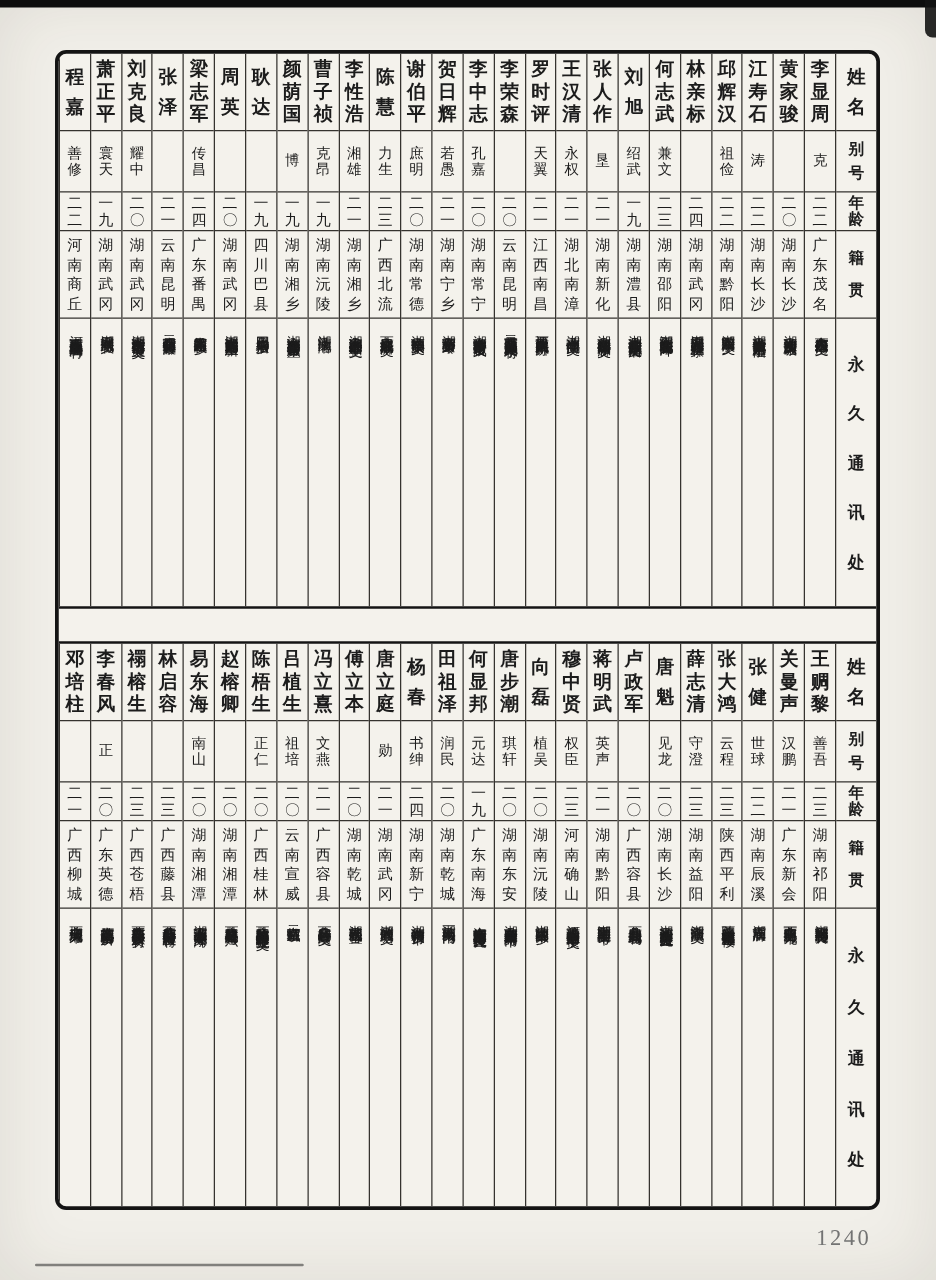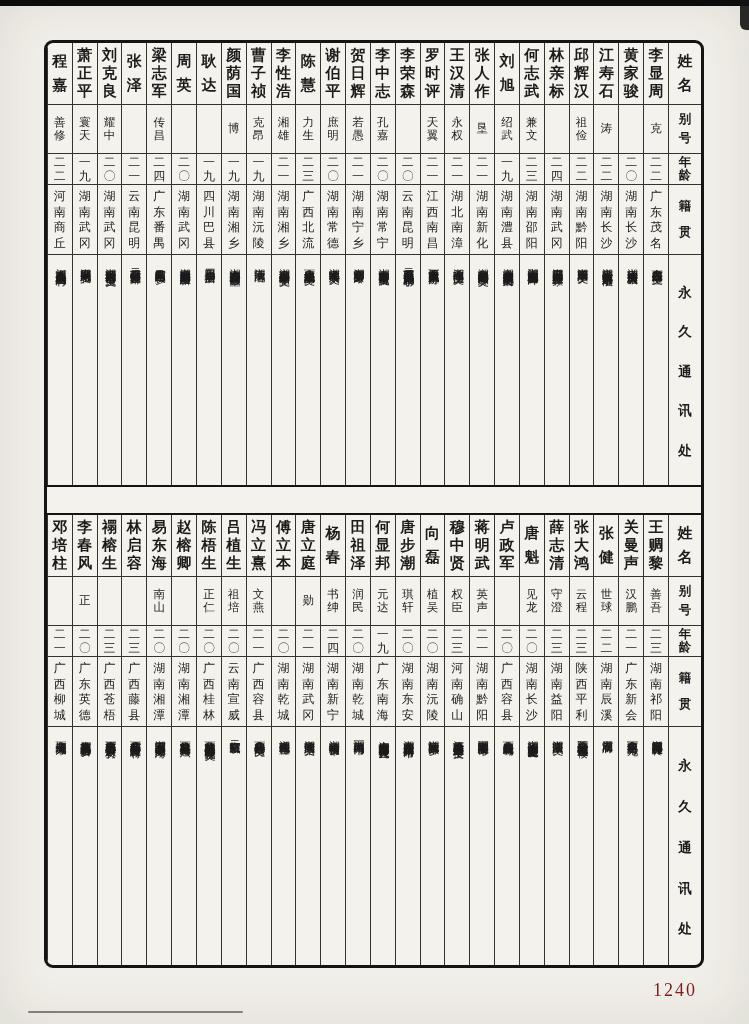--- a/index.html
+++ b/index.html
@@ -84,21 +84,21 @@
     font-size:11px;
     line-height:1.12;
     letter-spacing:.4px;
     max-height:100%;
   }
 
   .page-number{
     position:absolute;
     right:52px;top:980px;
     font-family:"Liberation Serif","DejaVu Serif",serif;
-    font-size:18px;letter-spacing:2px;color:#7f1d1d;
+    font-size:18px;letter-spacing:2px;color:#737373;
   }
 </style>
 </head>
 <body>
 
 <div class="page">
   <div class="scan-top"></div>
   <div class="scan-corner"></div>
 
   <div class="frame">

